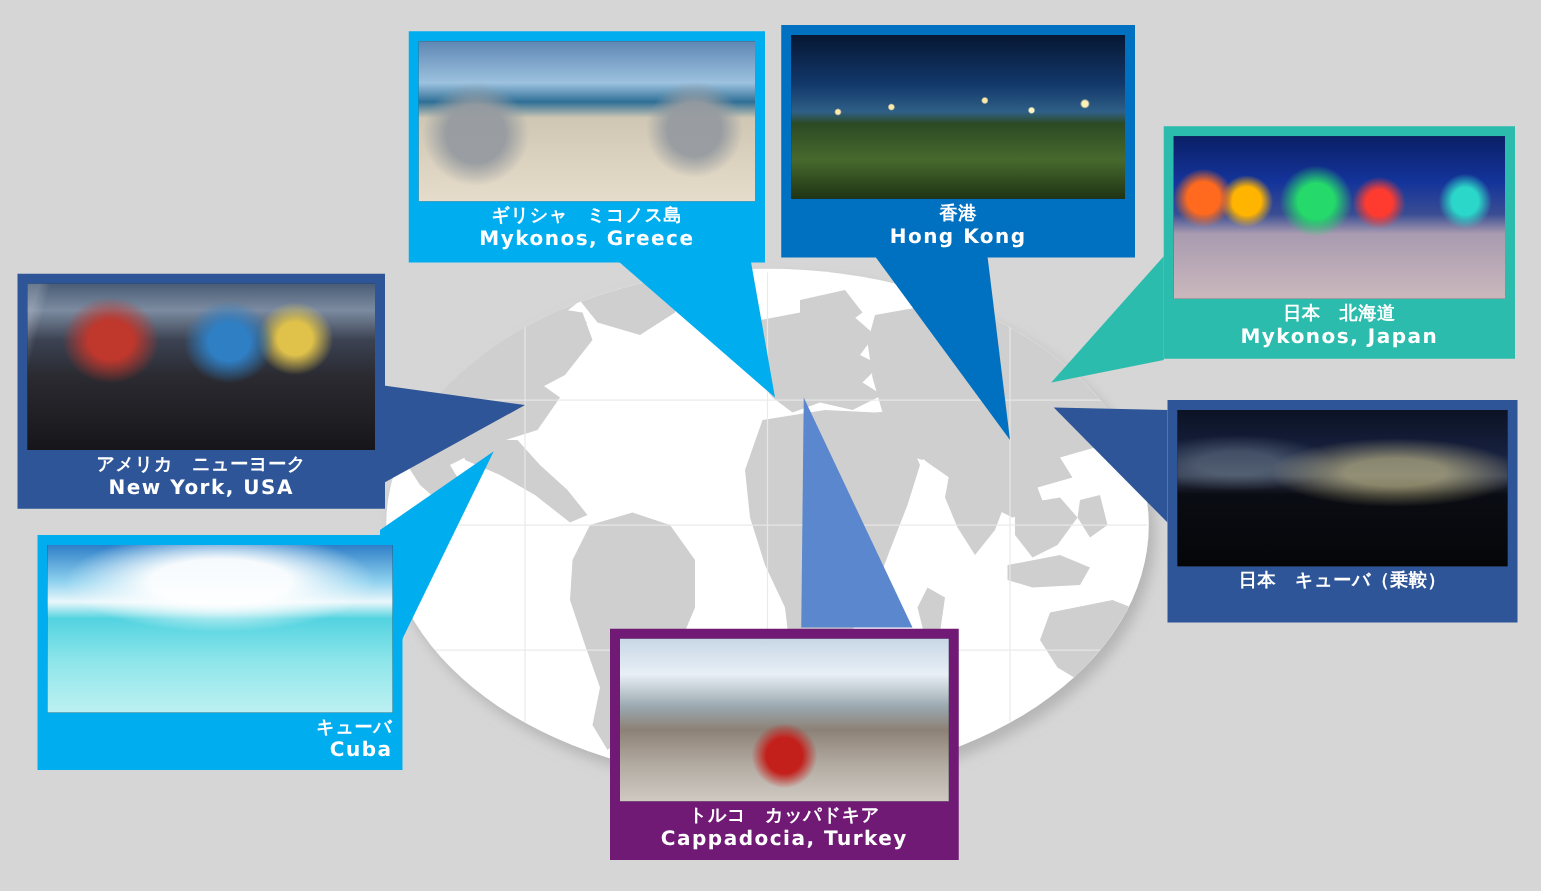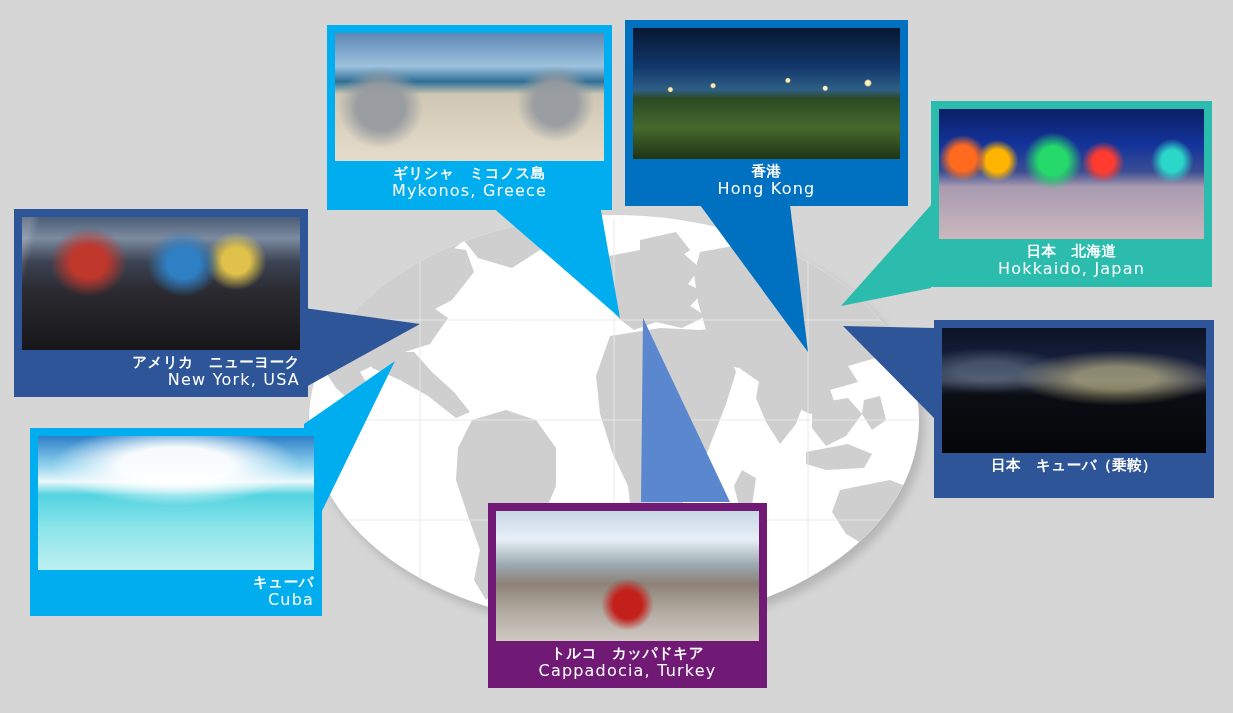--- a/index.html
+++ b/index.html
@@ -42,31 +42,31 @@
     white-space:nowrap;
   }
   .card .cap-jp{
     font-size:14.5px;
     font-weight:bold;
     letter-spacing:.5px;
     font-family:"DejaVu Sans","Liberation Sans",sans-serif;
   }
   .card .cap-en{
     font-size:16px;
-    font-weight:normal;
+    font-weight:bold;
     letter-spacing:1.2px;
     font-family:"DejaVu Sans","Liberation Sans",sans-serif;
   }
 
   
   #card-mykonos      {left:327px; top:25px;  width:285px; height:185px;}
   #card-hongkong     {left:625px; top:20px;  width:283px; height:186px;}
   #card-hokkaido     {left:931px; top:101px; width:281px; height:186px;}
   #card-marishiten   {left:934px; top:320px; width:280px; height:178px;}
-  #card-newyork      {left:14px;  top:209px; width:294px; height:188px;text-align:right;}
+  #card-newyork      {left:14px;  top:219px; width:294px; height:188px;}
   #card-cuba         {left:30px;  top:428px; width:292px; height:188px;text-align:right;}
   #card-cappadocia   {left:488px; top:503px; width:279px; height:185px;}
 
   #card-mykonos    .photo{height:128px;}
   #card-hongkong   .photo{height:131px;}
   #card-hokkaido   .photo{height:130px;}
   #card-marishiten .photo{height:125px;}
   #card-newyork    .photo{height:133px;}
   #card-cuba       .photo{height:134px;}
   #card-cappadocia .photo{height:130px;}
@@ -246,21 +246,21 @@
     <div class="caption">
       <div class="cap-jp">香港</div>
       <div class="cap-en">Hong Kong</div>
     </div>
   </div>
 
   <div class="card" id="card-hokkaido" style="background:#2bbcad">
     <span class="photo ph-hokkaido"></span>
     <div class="caption">
       <div class="cap-jp">日本　北海道</div>
-      <div class="cap-en">Hokkaido,  Japan</div>
+      <div class="cap-en">Mykonos,  Japan</div>
     </div>
   </div>
 
   <div class="card" id="card-marishiten" style="background:#2e5597">
     <span class="photo ph-marishiten"></span>
     <div class="caption">
       <div class="cap-jp">日本　キューバ（乗鞍）</div>
     </div>
   </div>
 

